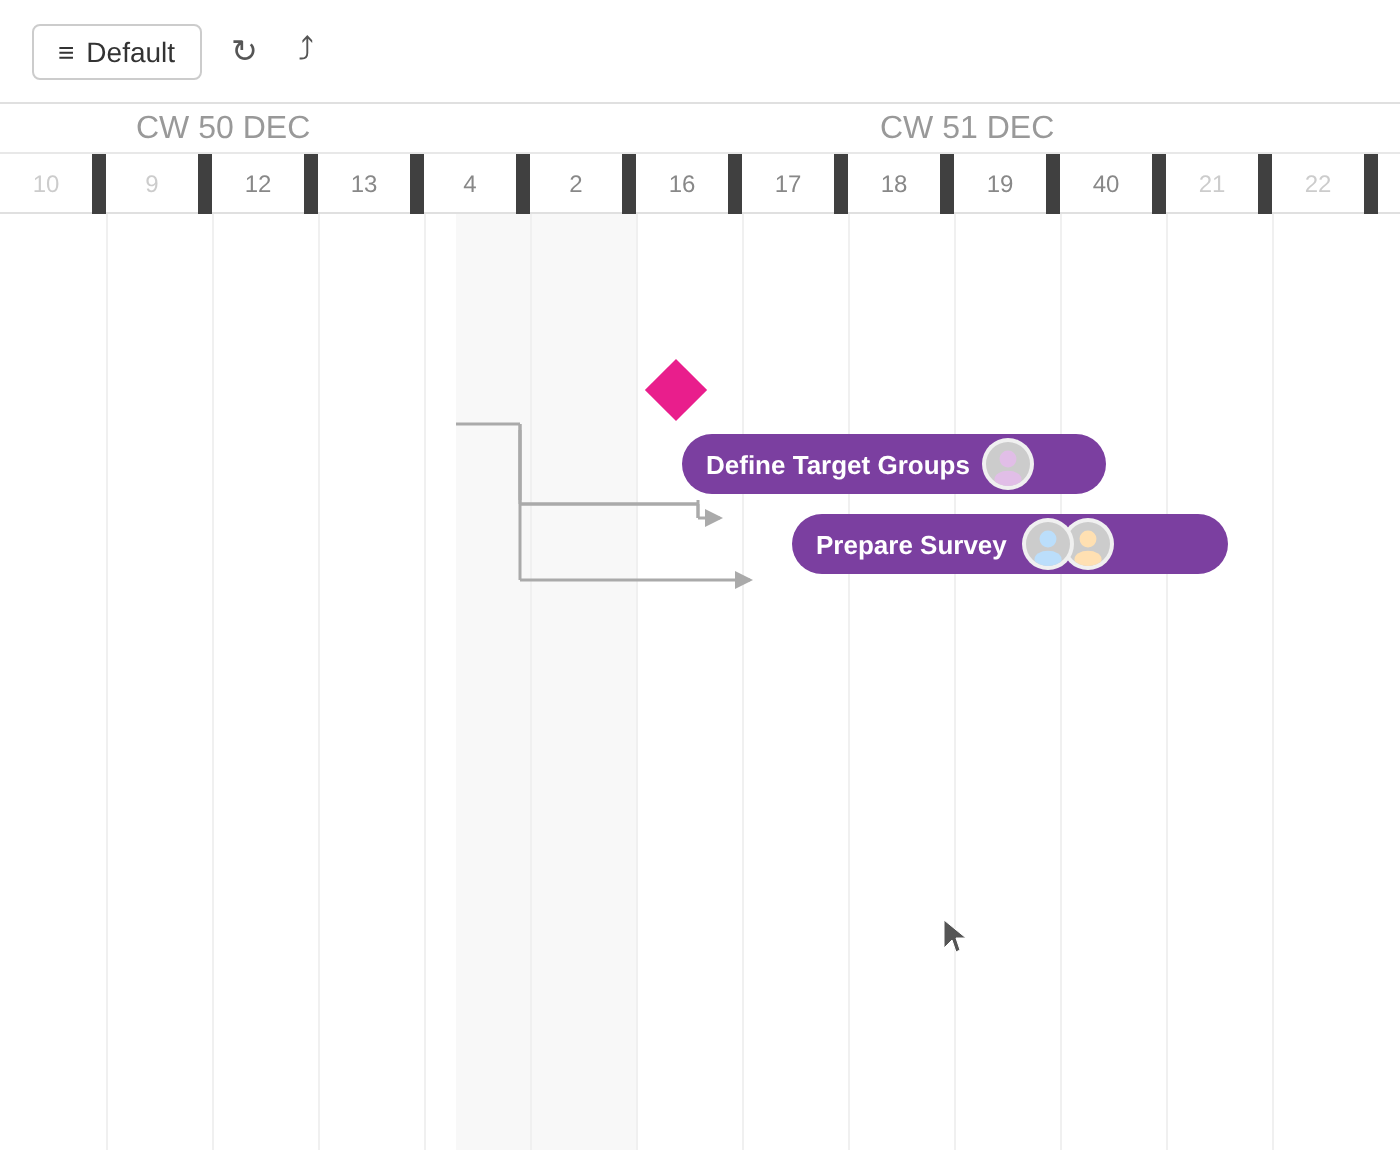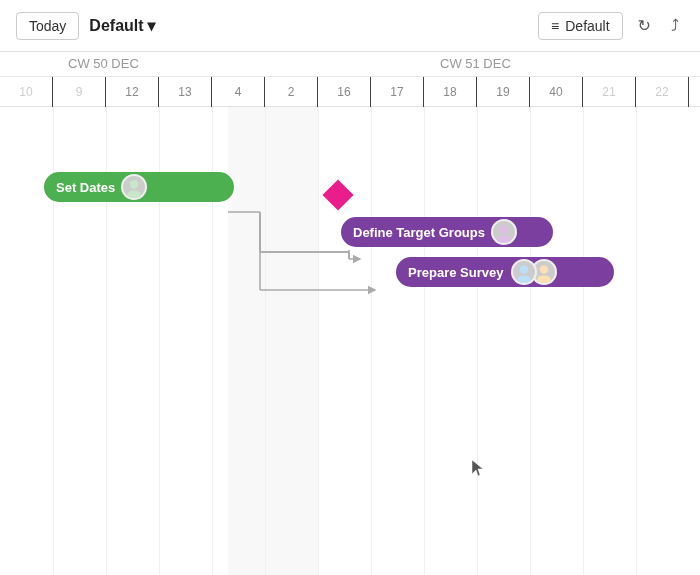--- a/index.html
+++ b/index.html
@@ -34,26 +34,26 @@
     #gantt { position: relative; width: 700px; height: 523px; overflow: hidden; }
 
     
     #timeline-header {
       position: absolute; top: 0; left: 0; right: 0; height: 55px;
       border-bottom: 1px solid #e0e0e0;
     }
     #day-row { display: flex; height: 30px; }
 
     .cw-label {
-      position: absolute; font-size: 13px; color: #999; top: 4px;
+      position: absolute; font-size: 16px; color: #999; top: 4px;
       text-align: center;
     }
     .day-cell {
       display: flex; align-items: center; justify-content: center;
-      font-size: 12px; color: #888; height: 30px; border-right: 1px solid #404040;
+      font-size: 12px; color: #888; height: 30px; border-right: 7px solid #404040;
       flex-shrink: 0;
     }
     .day-cell.weekend { color: #ccc; }
 
     
     #highlight-col {
       position: absolute; top: 0; bottom: 0;
       background: rgba(200,200,200,0.12); pointer-events: none;
     }
 
@@ -94,27 +94,20 @@
     .face-2 { background: linear-gradient(135deg, #c4a8a8 0%, #a87d7d 100%); }
     .face-3 { background: linear-gradient(135deg, #a8b4c4 0%, #7d8da8 100%); }
     .face-4 { background: linear-gradient(135deg, #c4bca8 0%, #a89d7d 100%); }
   </style>
 </head>
 <body>
 
 <div id="app">
 
   <div id="header">
-    <div id="header-left">
-      <button id="today-btn">Today</button>
-      <button id="default-btn">
-        <span>Default</span>
-        <span>▾</span>
-      </button>
-    </div>
     <div id="header-right">
       <button id="filter-btn">
         <span>≡</span>
         <span>Default</span>
       </button>
       <button class="icon-btn">↻</button>
       <button class="icon-btn">⤴</button>
     </div>
   </div>
 
@@ -182,29 +175,20 @@
 
       <line x1="260" y1="183" x2="375" y2="183" stroke="#aaa" stroke-width="1.5" marker-end="url(#arr)"></line>
 
       <defs>
         <marker id="arr" markerWidth="6" markerHeight="6" refX="5" refY="3" orient="auto">
           <path d="M0,0 L0,6 L6,3 z" fill="#aaa"></path>
         </marker>
       </defs>
     </svg>
 
-    <div class="task-bar" style="left:44px; top:120px; width:190px; background:#4caf50;">
-      <span>Set Dates</span>
-      <div class="avatar face-1">
-        <svg width="26" height="26" viewBox="0 0 26 26">
-          <circle cx="13" cy="10" r="5" fill="#c8e6c9"></circle>
-          <ellipse cx="13" cy="22" rx="8" ry="5" fill="#c8e6c9"></ellipse>
-        </svg>
-      </div>
-    </div>
 
     <div class="diamond" style="left:327px; top:132px;"></div>
 
     <div class="task-bar" style="left:341px; top:165px; width:212px; background:#7b3fa0;">
       <span>Define Target Groups</span>
       <div class="avatar face-2">
         <svg width="26" height="26" viewBox="0 0 26 26">
           <circle cx="13" cy="10" r="5" fill="#e1bee7"></circle>
           <ellipse cx="13" cy="22" rx="8" ry="5" fill="#e1bee7"></ellipse>
         </svg>

